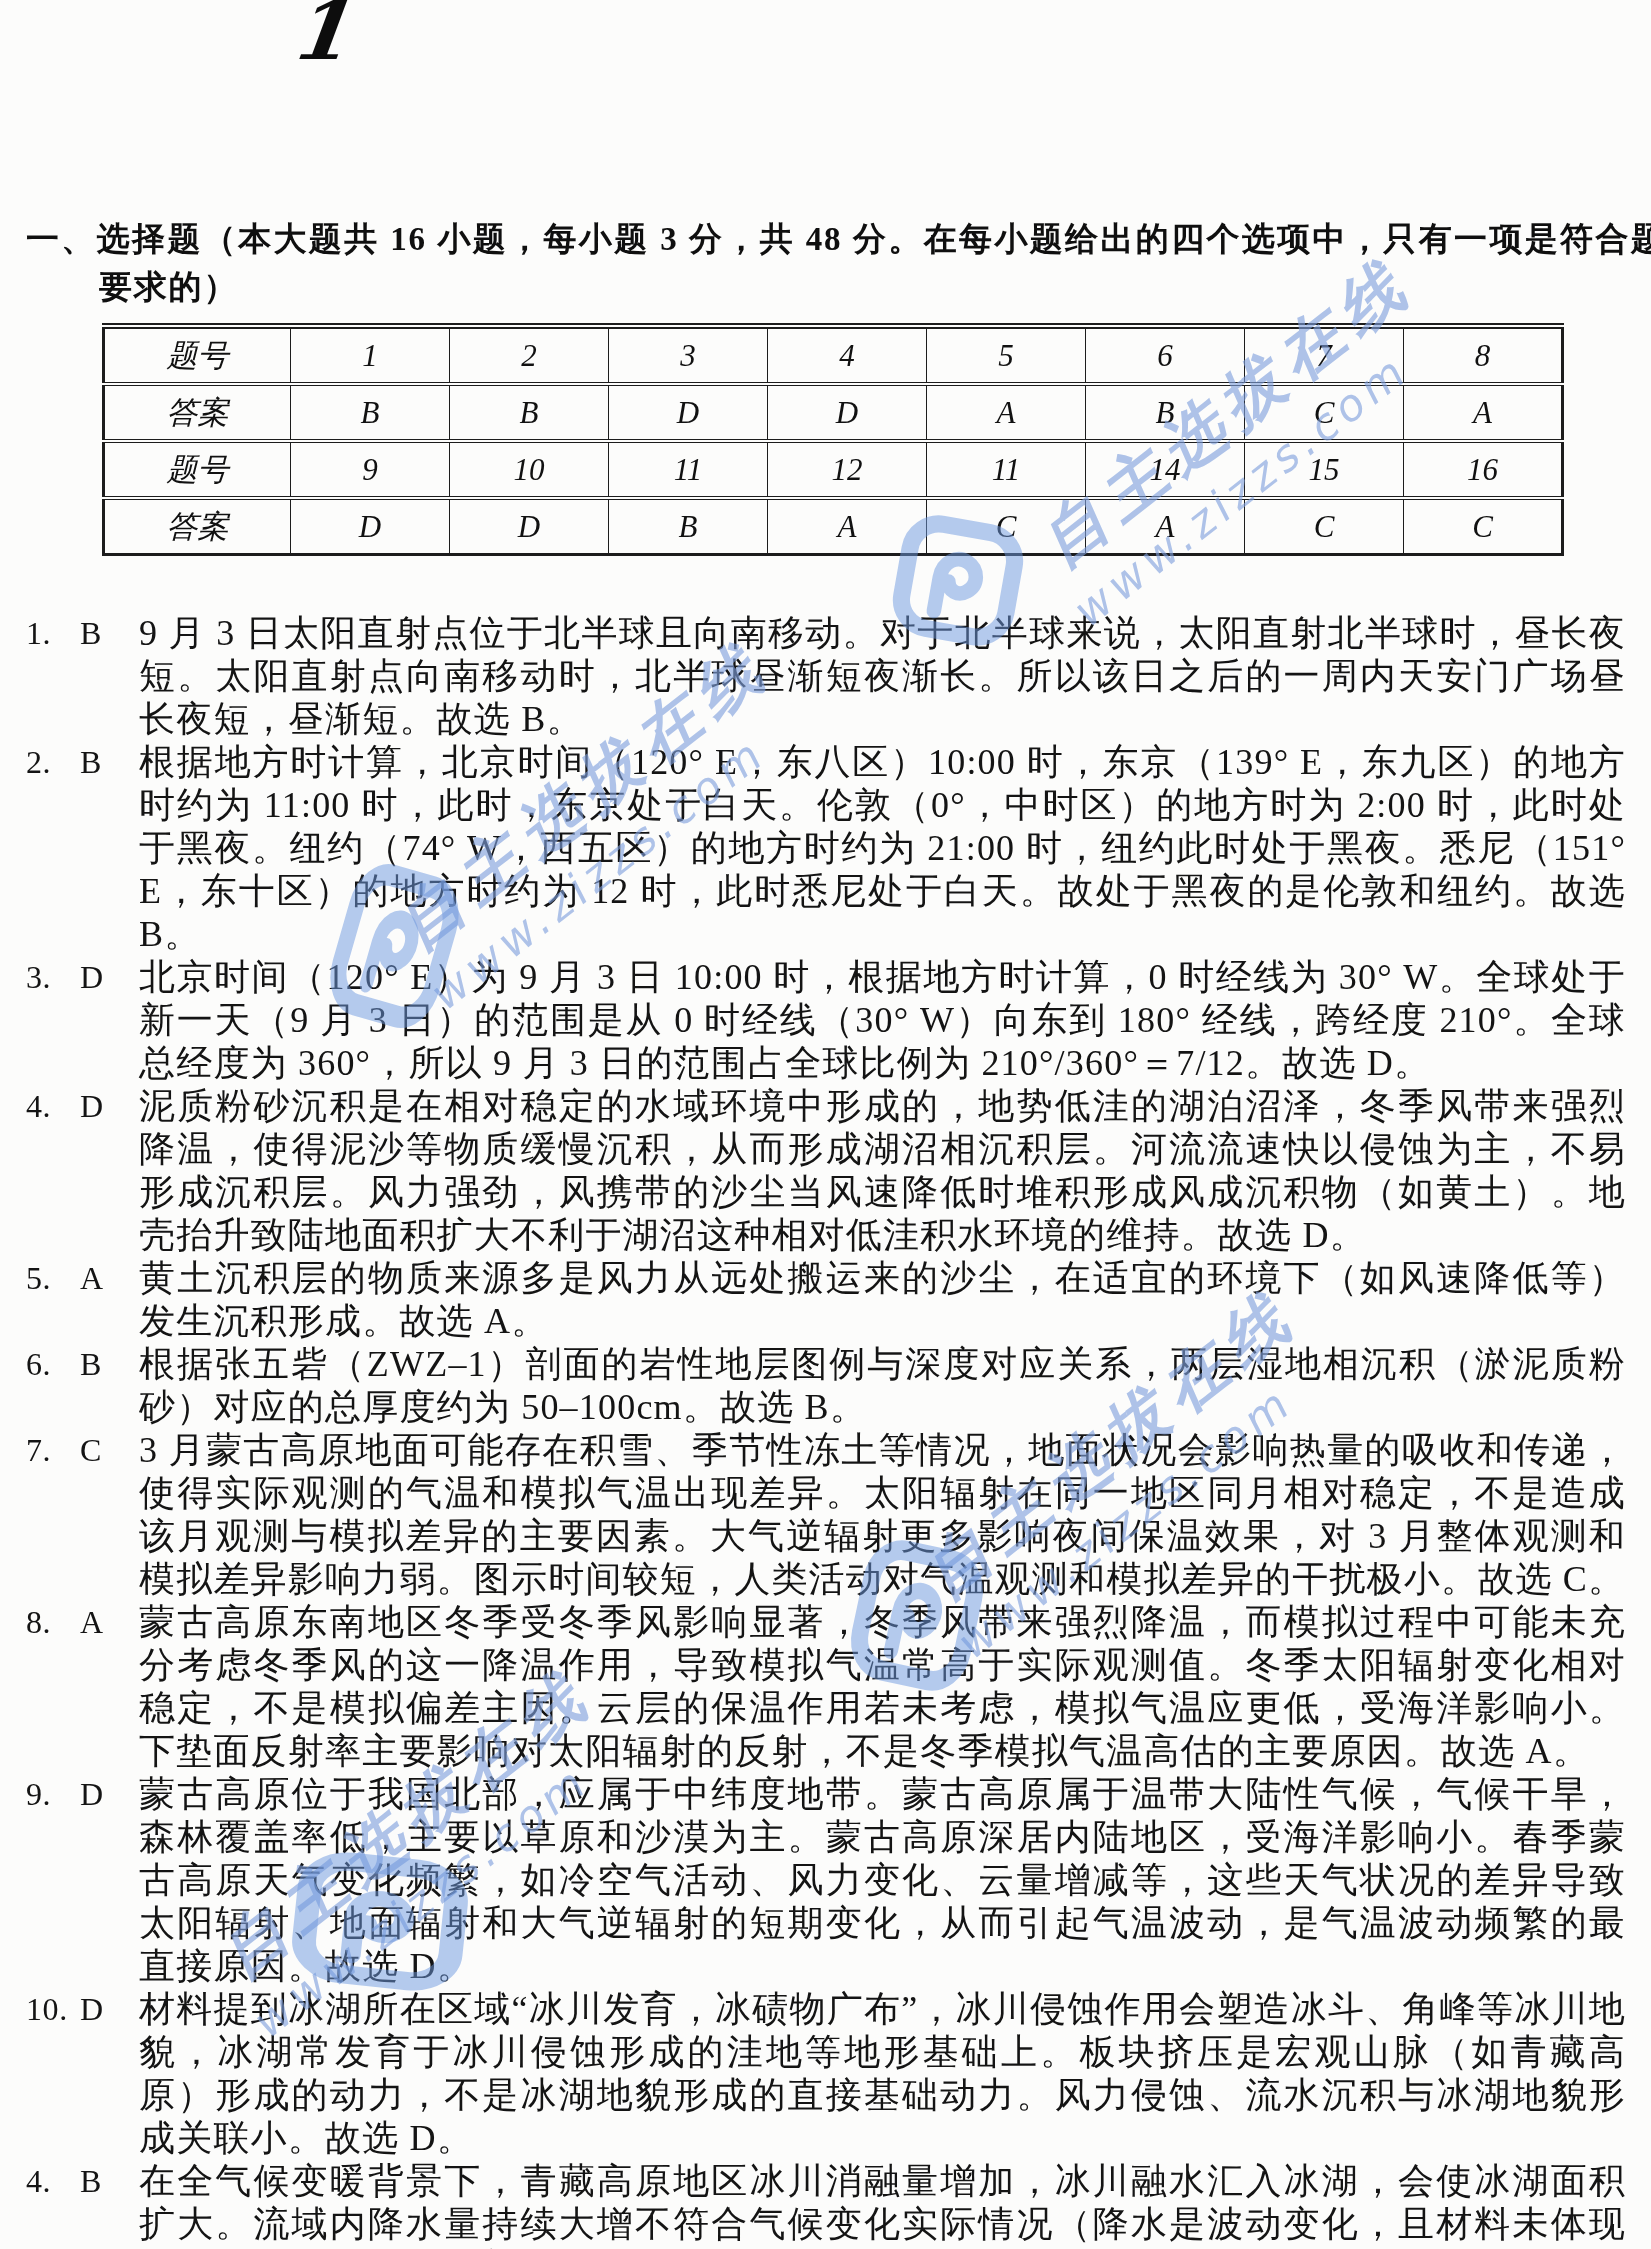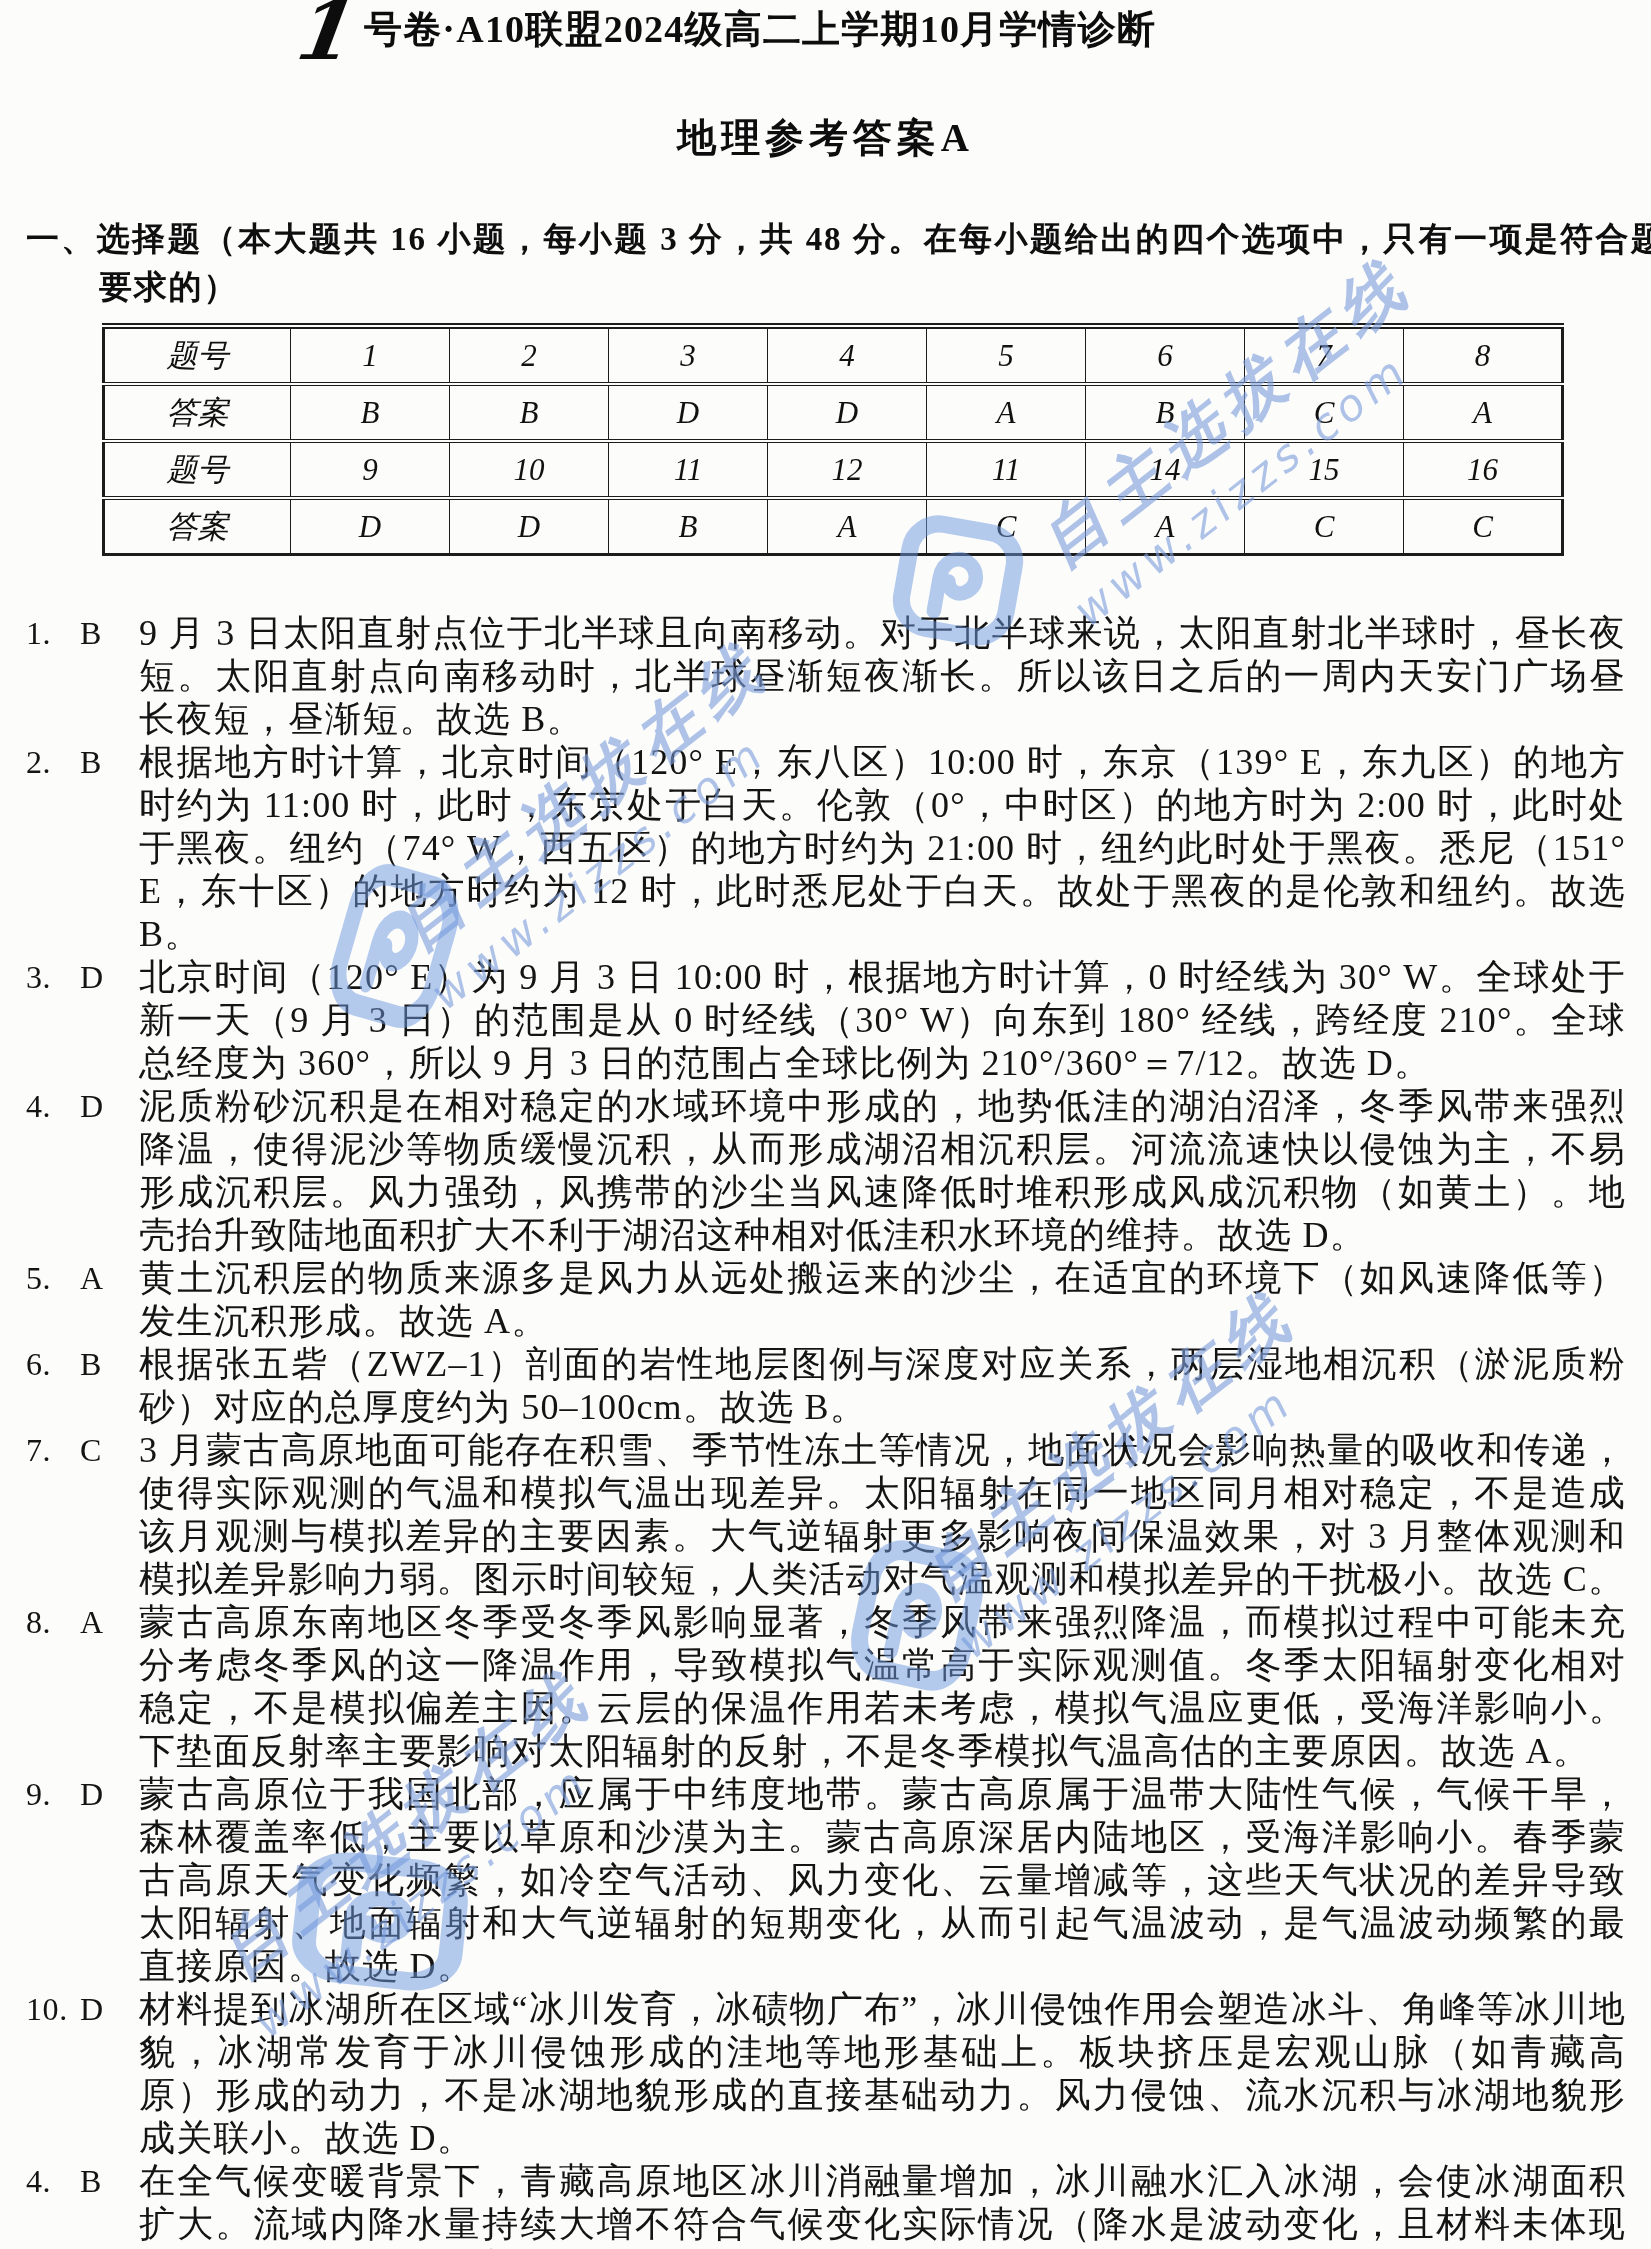--- a/index.html
+++ b/index.html
@@ -66,24 +66,22 @@
   }
   .wm-logo{position:absolute; color:#6f9ae0; opacity:0.5; pointer-events:none;}
 </style>
 </head>
 <body>
 
 <div class="page">
 
   <div class="header">
     <span class="brand-one">1</span>
-    <span class="header-title">号卷·A10联盟2024级高二上学期10月学情诊断</span>
-  </div>
-
-  <div class="subtitle">地理参考答案A</div>
+  </div>
+
 
   <p class="intro">一、选择题（本大题共 16 小题，每小题 3 分，共 48 分。在每小题给出的四个选项中，只有一项是符合题目要求的）</p>
 
   <table class="answer-table">
     <colgroup>
       <col style="width:187px">
       <col style="width:159px">
         <col style="width:159px">
         <col style="width:159px">
         <col style="width:159px">

